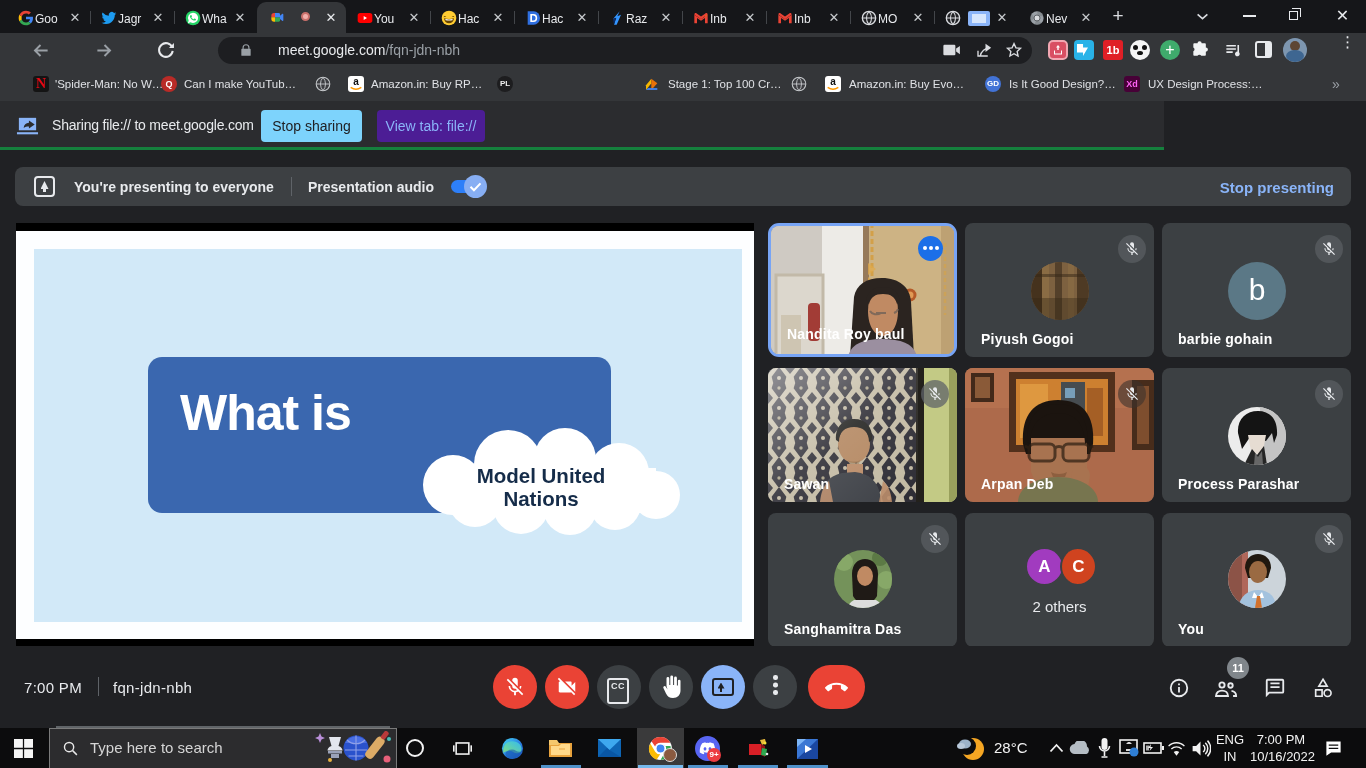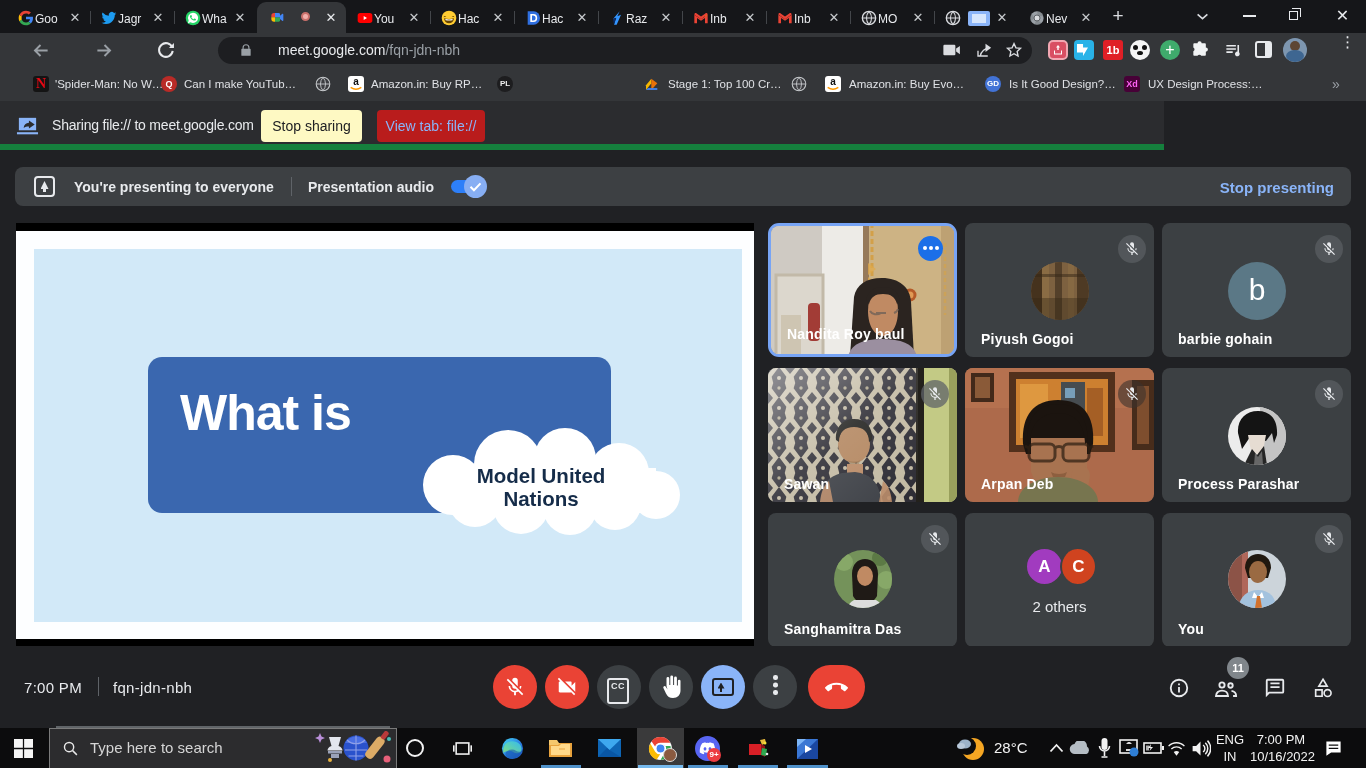--- a/index.html
+++ b/index.html
@@ -21,21 +21,21 @@
 #omnibox { position:absolute; left:218px; top:4px; width:814px; height:27px; background:#1d1e21; border-radius:14px; }
 #urltext { position:absolute; left:60px; top:5px; font-size:14px; color:#e8eaed; }
 #urltext span { color:#9aa0a6; }
 
 
 #bookmarks { position:absolute; top:68px; left:0; width:1366px; height:33px; background:#343639; font-size:11.5px; color:#dfe1e5; }
 .bm { position:absolute; top:8px; height:17px; line-height:17px; }
 .bmi { position:absolute; top:8px; width:16px; height:16px; border-radius:3px; font-size:9px; font-weight:bold; text-align:center; line-height:16px; }
 
 
-#sharebar { position:absolute; top:101px; left:0; width:1164px; height:49px; background:#2b2c2f; border-bottom:6px solid #15803d; color:#e8eaed; }
+#sharebar { position:absolute; top:101px; left:0; width:1164px; height:49px; background:#2b2c2f; border-bottom:3px solid #15803d; color:#e8eaed; }
 
 
 #meet { position:absolute; top:150px; left:0; width:1366px; height:578px; background:#202124; }
 #presentbar { position:absolute; left:15px; top:17px; width:1336px; height:39px; background:#3d4043; border-radius:8px; color:#e8eaed; font-weight:bold; font-size:14px; }
 
 
 #preswrap { position:absolute; left:16px; top:73px; width:738px; height:423px; background:#000; }
 #slide { position:absolute; left:0; top:8px; width:738px; height:408px; background:#fdfeff; }
 #slideblue { position:absolute; left:18px; top:18px; width:708px; height:373px; background:#d2e9f8; }
 #bluebox { position:absolute; left:132px; top:126px; width:463px; height:156px; background:#3a67af; border-radius:14px; color:#fff; font-weight:bold; }
@@ -305,22 +305,22 @@
     <div class="bm" style="left:1148px;">UX Design Process:…</div>
     <div class="bm" style="left:1332px;color:#9aa0a6;font-size:14px;">»</div>
   </div>
   <div id="sharebar">
     <svg style="position:absolute;left:16px;top:13px;width:23px;height:23px;" viewBox="0 0 24 24">
         <path fill="#8ab4f8" d="M3 4h18v13H3z"></path>
         <path fill="#2b2c2f" d="M8 14.5c.3-3.4 2.2-5.3 5.5-5.5V6.8L19.5 11l-6 4.2V13c-2.4 0-4 .5-5.5 1.5z"></path>
         <path fill="#8ab4f8" d="M1 19h22v2.2H1z"></path>
       </svg>
     <div style="position:absolute;left:52px;top:16px;font-size:14px;letter-spacing:-.2px;">Sharing file:// to meet.google.com</div>
-    <div style="position:absolute;left:261px;top:9px;width:101px;height:32px;background:#fef9c3;border-radius:4px;color:#202124;font-size:14px;text-align:center;line-height:32px;">Stop sharing</div>
-    <div style="position:absolute;left:377px;top:9px;width:108px;height:32px;background:#b91c1c;border-radius:4px;color:#8ab4f8;font-size:14px;text-align:center;line-height:32px;">View tab: file://</div>
+    <div style="position:absolute;left:261px;top:9px;width:101px;height:32px;background:#7dd3fc;border-radius:4px;color:#202124;font-size:14px;text-align:center;line-height:32px;">Stop sharing</div>
+    <div style="position:absolute;left:377px;top:9px;width:108px;height:32px;background:#4c1d95;border-radius:4px;color:#8ab4f8;font-size:14px;text-align:center;line-height:32px;">View tab: file://</div>
   </div>
   <div id="meet">
     <div id="presentbar">
       <div style="position:absolute;left:19px;top:9px;width:21px;height:21px;border:2px solid #e8eaed;border-radius:4px;">
           <div style="position:absolute;left:4.5px;top:3px;width:8px;height:8px;background:#e8eaed;clip-path:polygon(50% 0,100% 100%,0 100%);"></div>
           <div style="position:absolute;left:7px;top:7px;width:3px;height:7px;background:#e8eaed;"></div>
         </div>
       <div style="position:absolute;left:59px;top:12px;">You're presenting to everyone</div>
       <div style="position:absolute;left:276px;top:10px;width:1px;height:19px;background:#5f6368;"></div>
       <div style="position:absolute;left:293px;top:12px;">Presentation audio</div>

